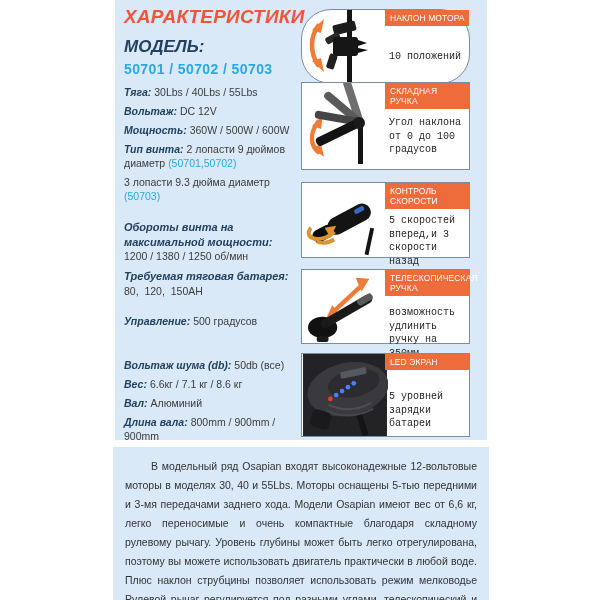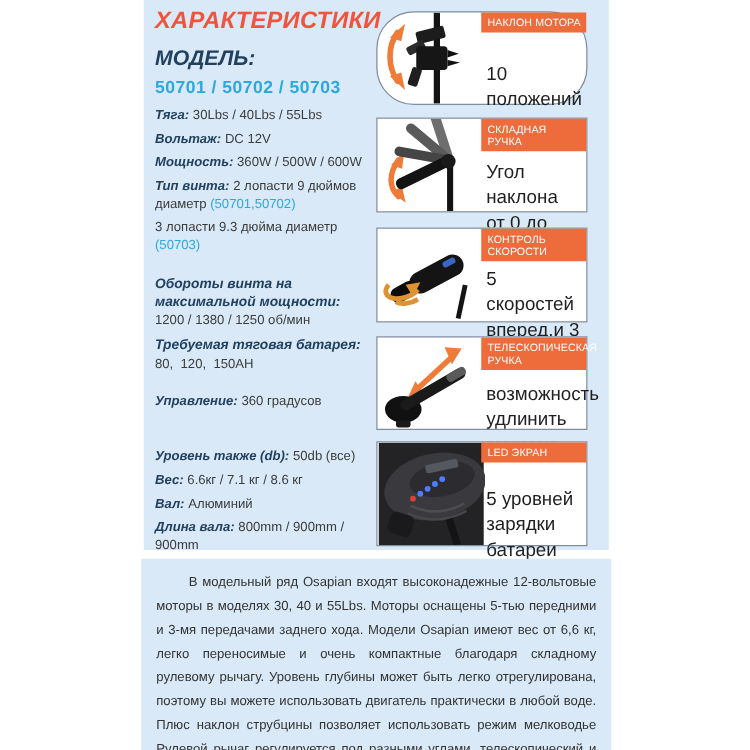--- a/index.html
+++ b/index.html
@@ -24,23 +24,23 @@
   .prewrap { white-space:pre-wrap; }
 
   
   .unit { position:absolute; left:301px; width:169px; background:#fff;
           border:1px solid #7d8da0; box-sizing:border-box; }
   .unit-img { position:absolute; left:0; top:0; bottom:0; width:86px; overflow:hidden; }
   .unit-img svg { display:block; width:100%; height:100%; }
   .unit-head { position:absolute; top:0; right:0; width:84px; box-sizing:border-box;
                background:var(--orange,#ee6b3c); color:#fff; font-size:8.5px; line-height:1.2;
                padding:3px 3px 3px 5px; letter-spacing:0.1px; }
-  .unit-body { position:absolute; left:87px; right:4px; font-size:15px; line-height:1.35; color:#1f1f1f; }
+  .unit-body { position:absolute; left:87px; right:4px; font-size:10px; line-height:1.35; color:#1f1f1f;font-family:Liberation Mono, monospace; }
   .u1 { top:9px;  height:75px;border-radius:30px; }
-  .u2 { top:94px; height:76px; }
+  .u2 { top:82px; height:88px; }
   .u3 { top:182px; height:76px; }
   .u4 { top:269px; height:75px; }
   .u5 { top:353px; height:84px; }
   .u1 .unit-body { top:40px; }
   .u2 .unit-body { top:33px; }
   .u3 .unit-body { top:31px; }
   .u4 .unit-body { top:36px; }
   .u5 .unit-body { top:36px; }
 
   
@@ -60,23 +60,23 @@
 
       <p class="srow"><span class="lbl">Тяга:</span><span class="val">30Lbs / 40Lbs / 55Lbs</span></p>
       <p class="srow"><span class="lbl">Вольтаж:</span><span class="val">DC 12V</span></p>
       <p class="srow"><span class="lbl">Мощность:</span><span class="val">360W / 500W / 600W</span></p>
       <p class="srow"><span class="lbl">Тип винта:</span><span class="val">2 лопасти  9 дюймов диаметр</span> <span class="ref">(50701,50702)</span></p>
       <p class="srow"><span class="val">3 лопасти  9.3 дюйма диаметр</span> <span class="ref">(50703)</span></p>
 
       <p class="srow block gap-md"><span class="lbl">Обороты винта на максимальной мощности:</span><span class="val">1200 / 1380 / 1250 об/мин</span></p>
       <p class="srow block"><span class="lbl">Требуемая тяговая батарея:</span><span class="val prewrap">80,  120,  150AH</span></p>
 
-      <p class="srow gap-md"><span class="lbl">Управление:</span><span class="val">360 градусов</span></p>
+      <p class="srow gap-md"><span class="lbl">Управление:</span><span class="val">500 градусов</span></p>
 
-      <p class="srow gap-lg"><span class="lbl">Уровень также (db):</span><span class="val">50db (все)</span></p>
+      <p class="srow gap-lg"><span class="lbl">Вольтаж шума (db):</span><span class="val">50db (все)</span></p>
       <p class="srow"><span class="lbl">Вес:</span><span class="val">6.6кг / 7.1 кг / 8.6 кг</span></p>
       <p class="srow"><span class="lbl">Вал:</span><span class="val">Алюминий</span></p>
       <p class="srow"><span class="lbl">Длина вала:</span><span class="val">800mm / 900mm / 900mm</span></p>
     </div>
   </div>
 
   <div class="unit u1">
     <div class="unit-img">
       <svg viewBox="0 0 86 73" xmlns="http://www.w3.org/2000/svg">
         <g>

